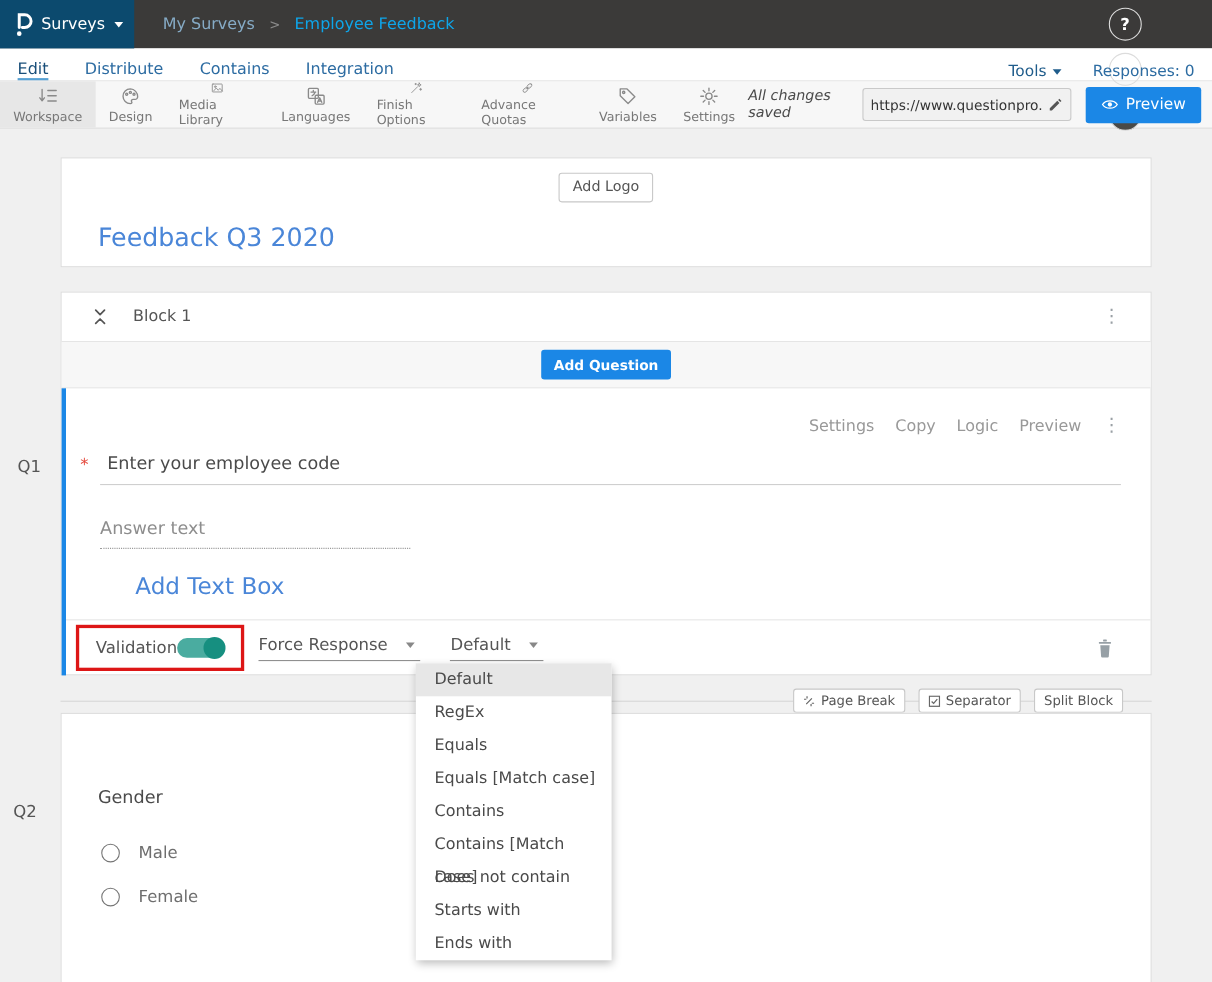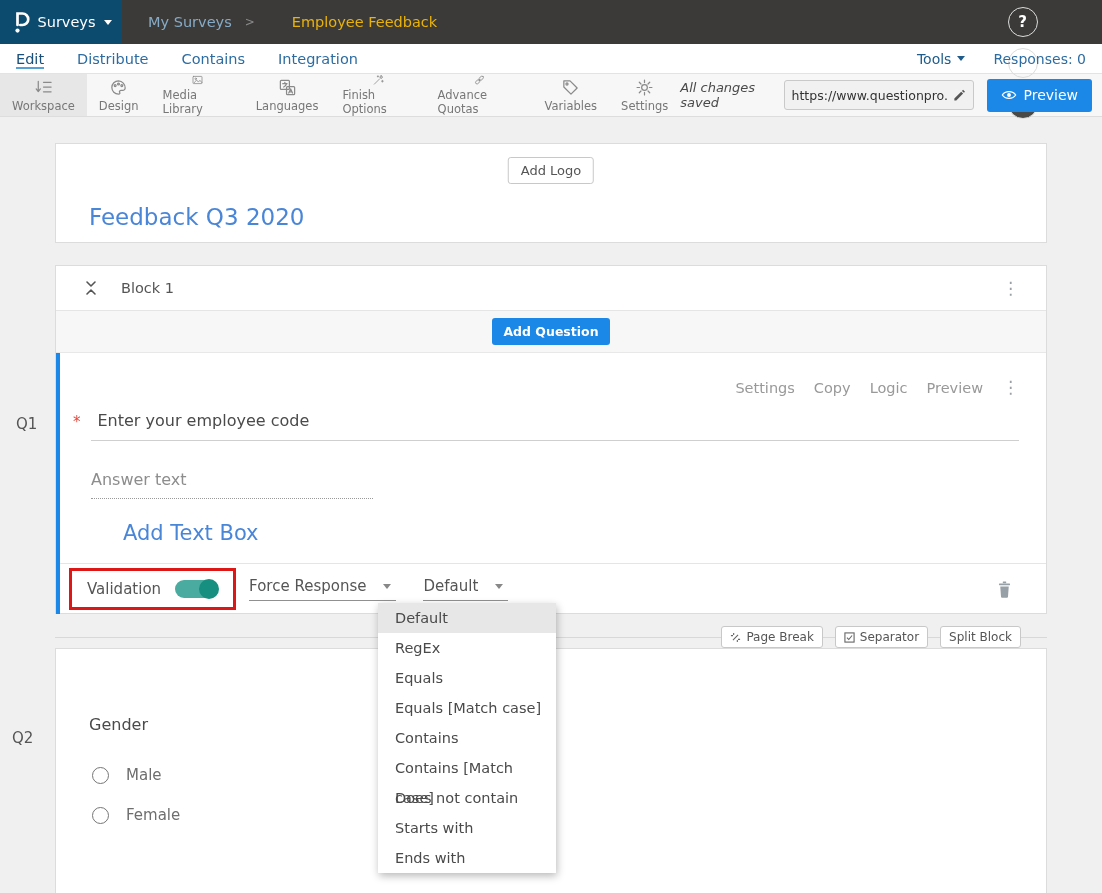--- a/index.html
+++ b/index.html
@@ -8,32 +8,32 @@
 
   
   .topbar { height:44px; background:#3b3a39; display:flex; align-items:center; }
   .logo-area { width:122px; height:44px; background:#0c4a6e; display:flex; align-items:center; justify-content:center; gap:8px; cursor:pointer; }
   .logo-area .product { color:#fff; font-size:14.5px; }
   .caret { width:0; height:0; border-left:4px solid transparent; border-right:4px solid transparent; border-top:5px solid currentColor; display:inline-block; }
   .logo-area .caret { color:#fff; }
   .breadcrumb { margin-left:26px; display:flex; align-items:center; gap:13px; font-size:14.5px; }
   .breadcrumb .parent { color:#86abc6; cursor:pointer; }
   .breadcrumb .sep { color:#8a8a8a; font-size:12px; }
-  .breadcrumb .current { color:#eab308;margin-left:24px; }
+  .breadcrumb .current { color:#0ea5e9; }
   .topbar-right { margin-left:auto; display:flex; align-items:center; gap:11px; padding-right:11px;flex-direction:column; }
   .circle-btn { width:30px; height:30px; border:1px solid #dcdcdc; border-radius:50%; display:flex; align-items:center; justify-content:center; color:#fff; cursor:pointer; background:transparent; }
   .circle-btn.help { font-size:15px; font-weight:bold; }
   .upgrade-btn { background:#f7a011; border:none; color:#fff; font-weight:bold; font-size:13.5px; height:30px; padding:0 17px; border-radius:15px; cursor:pointer; font-family:inherit; }
   .avatar { width:30px; height:30px; border:1px solid #dcdcdc; border-radius:50%;
     background: radial-gradient(circle at 50% 78%, #4a4a48 38%, rgba(0,0,0,0) 40%),
                 conic-gradient(from 240deg, #d34a3a, #e6b83a, #4caf50, #2b78c5, #7b4fa6 200deg, #4a4a48 200deg);
     cursor:pointer; }
 
   
-  .navrow { height:30px; background:#fff; border-bottom:1px solid #e3e3e3; display:flex; align-items:center; padding:0 16px; }
+  .navrow { height:30px; background:#fff; border-bottom:1px solid #e3e3e3; display:flex; align-items:flex-end; padding:0 16px; }
   .nav-tabs { display:flex; gap:33px; align-items:stretch; }
   .nav-tab { font-size:14.5px; color:#2d6ca2; display:flex; align-items:center; cursor:pointer; border-bottom:2px solid transparent; padding-top:2px; }
   .nav-tab.active { color:#1a4f7a; border-bottom:2px solid #56a0d3; }
   .nav-right { margin-left:auto; display:flex; align-items:center; gap:28px; font-size:14px; color:#2d6ca2; }
   .nav-right .tools { display:flex; align-items:center; gap:6px; cursor:pointer; color:#1f5c8b; }
   .nav-right .tools .caret { color:#1f5c8b; }
 
   
   .toolbar { height:43px; background:#f7f7f7; border-bottom:1px solid #dddddd; display:flex; align-items:stretch; }
   .titem { display:flex; flex-direction:column; align-items:center; justify-content:center; gap:2px; padding:0 12px; font-size:11.5px; color:#777; cursor:pointer; }
@@ -69,21 +69,21 @@
   .question-area { position:relative; height:261px; border-left:4px solid #1b87e6; }
   .q-actions { position:absolute; top:26px; right:27px; display:flex; align-items:center; gap:19px; font-size:14.5px; color:#999; }
   .q-actions span { cursor:pointer; }
   .q-side-label { position:absolute; left:-44px; top:62px; font-size:15px; color:#555; }
   .q-question { position:absolute; left:13px; top:58px; display:flex; gap:17px; font-size:16px; color:#4a4a4a; }
   .q-question .req { color:#e4493d; font-size:15px; padding-top:2px; }
   .q-underline { position:absolute; left:31px; right:27px; top:87px; border-top:1px solid #cfcfcf; }
   .answer-placeholder { position:absolute; left:31px; top:117px; width:282px; font-size:16px; color:#8d8d8d; border-bottom:1px dotted #999; padding-bottom:9px; cursor:text; }
   .add-text-box { position:absolute; left:63px; top:168px; font-size:21px; color:#4a86d8; cursor:pointer; }
   .validation-row { position:absolute; left:0; right:0; bottom:0; height:51px; border-top:1px solid #e5e5e5; display:flex; align-items:center; }
-  .validation-highlight { margin-left:9px; border:3px solid #dd1616; height:42px; display:flex; align-items:center; gap:14px; padding:0 15px; }
+  .validation-highlight { margin-left:9px; border:3px solid #dd1616; height:42px; display:flex; align-items:center; padding:0 15px; }
   .validation-label { font-size:15px; color:#555; }
   .toggle { position:relative; width:43px; height:18px; background:#4aaca0; border-radius:10px; cursor:pointer; }
   .toggle .knob { position:absolute; right:-1px; top:-1px; width:20px; height:20px; border-radius:50%; background:#168f80; }
   .select-inline { display:flex; align-items:center; gap:17px; border-bottom:1px solid #909090; padding:0 5px 5px 0; font-size:15px; color:#555; cursor:pointer; }
   .select-inline .caret { color:#888; }
   .sel-force { margin-left:13px; }
   .sel-type { margin-left:27px; }
   .trash-btn { margin-left:auto; margin-right:33px; cursor:pointer; line-height:0; }
   .trash-btn svg { width:17px; height:19px; fill:#97a0a6; }
 

